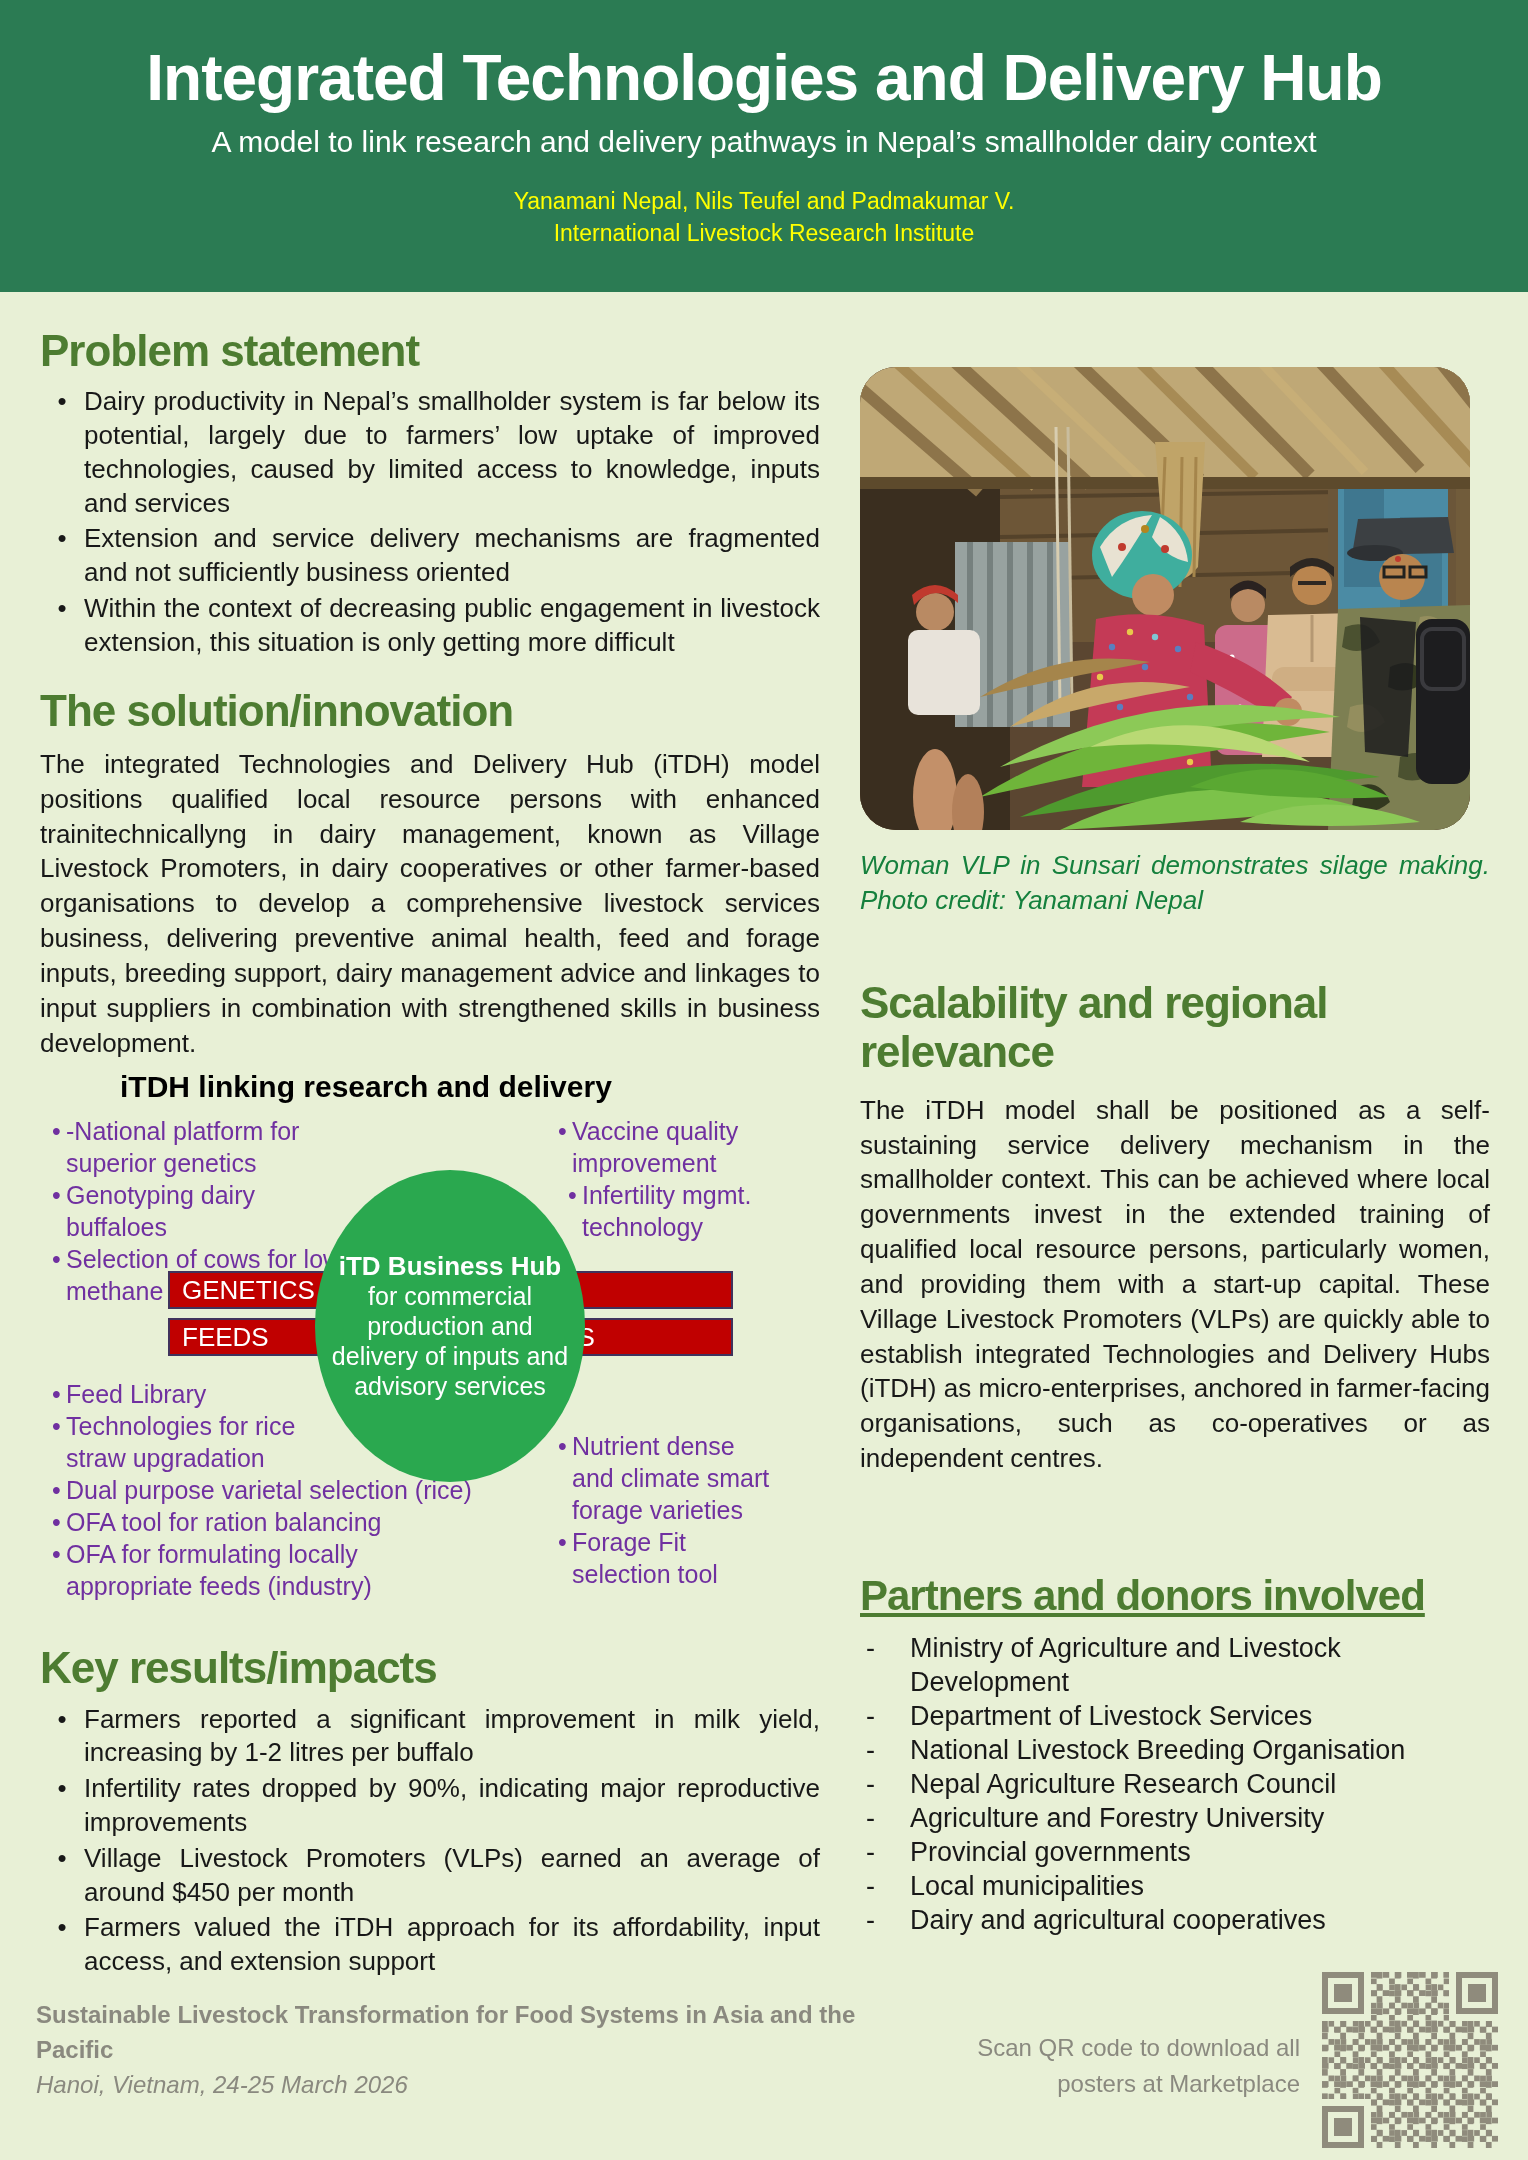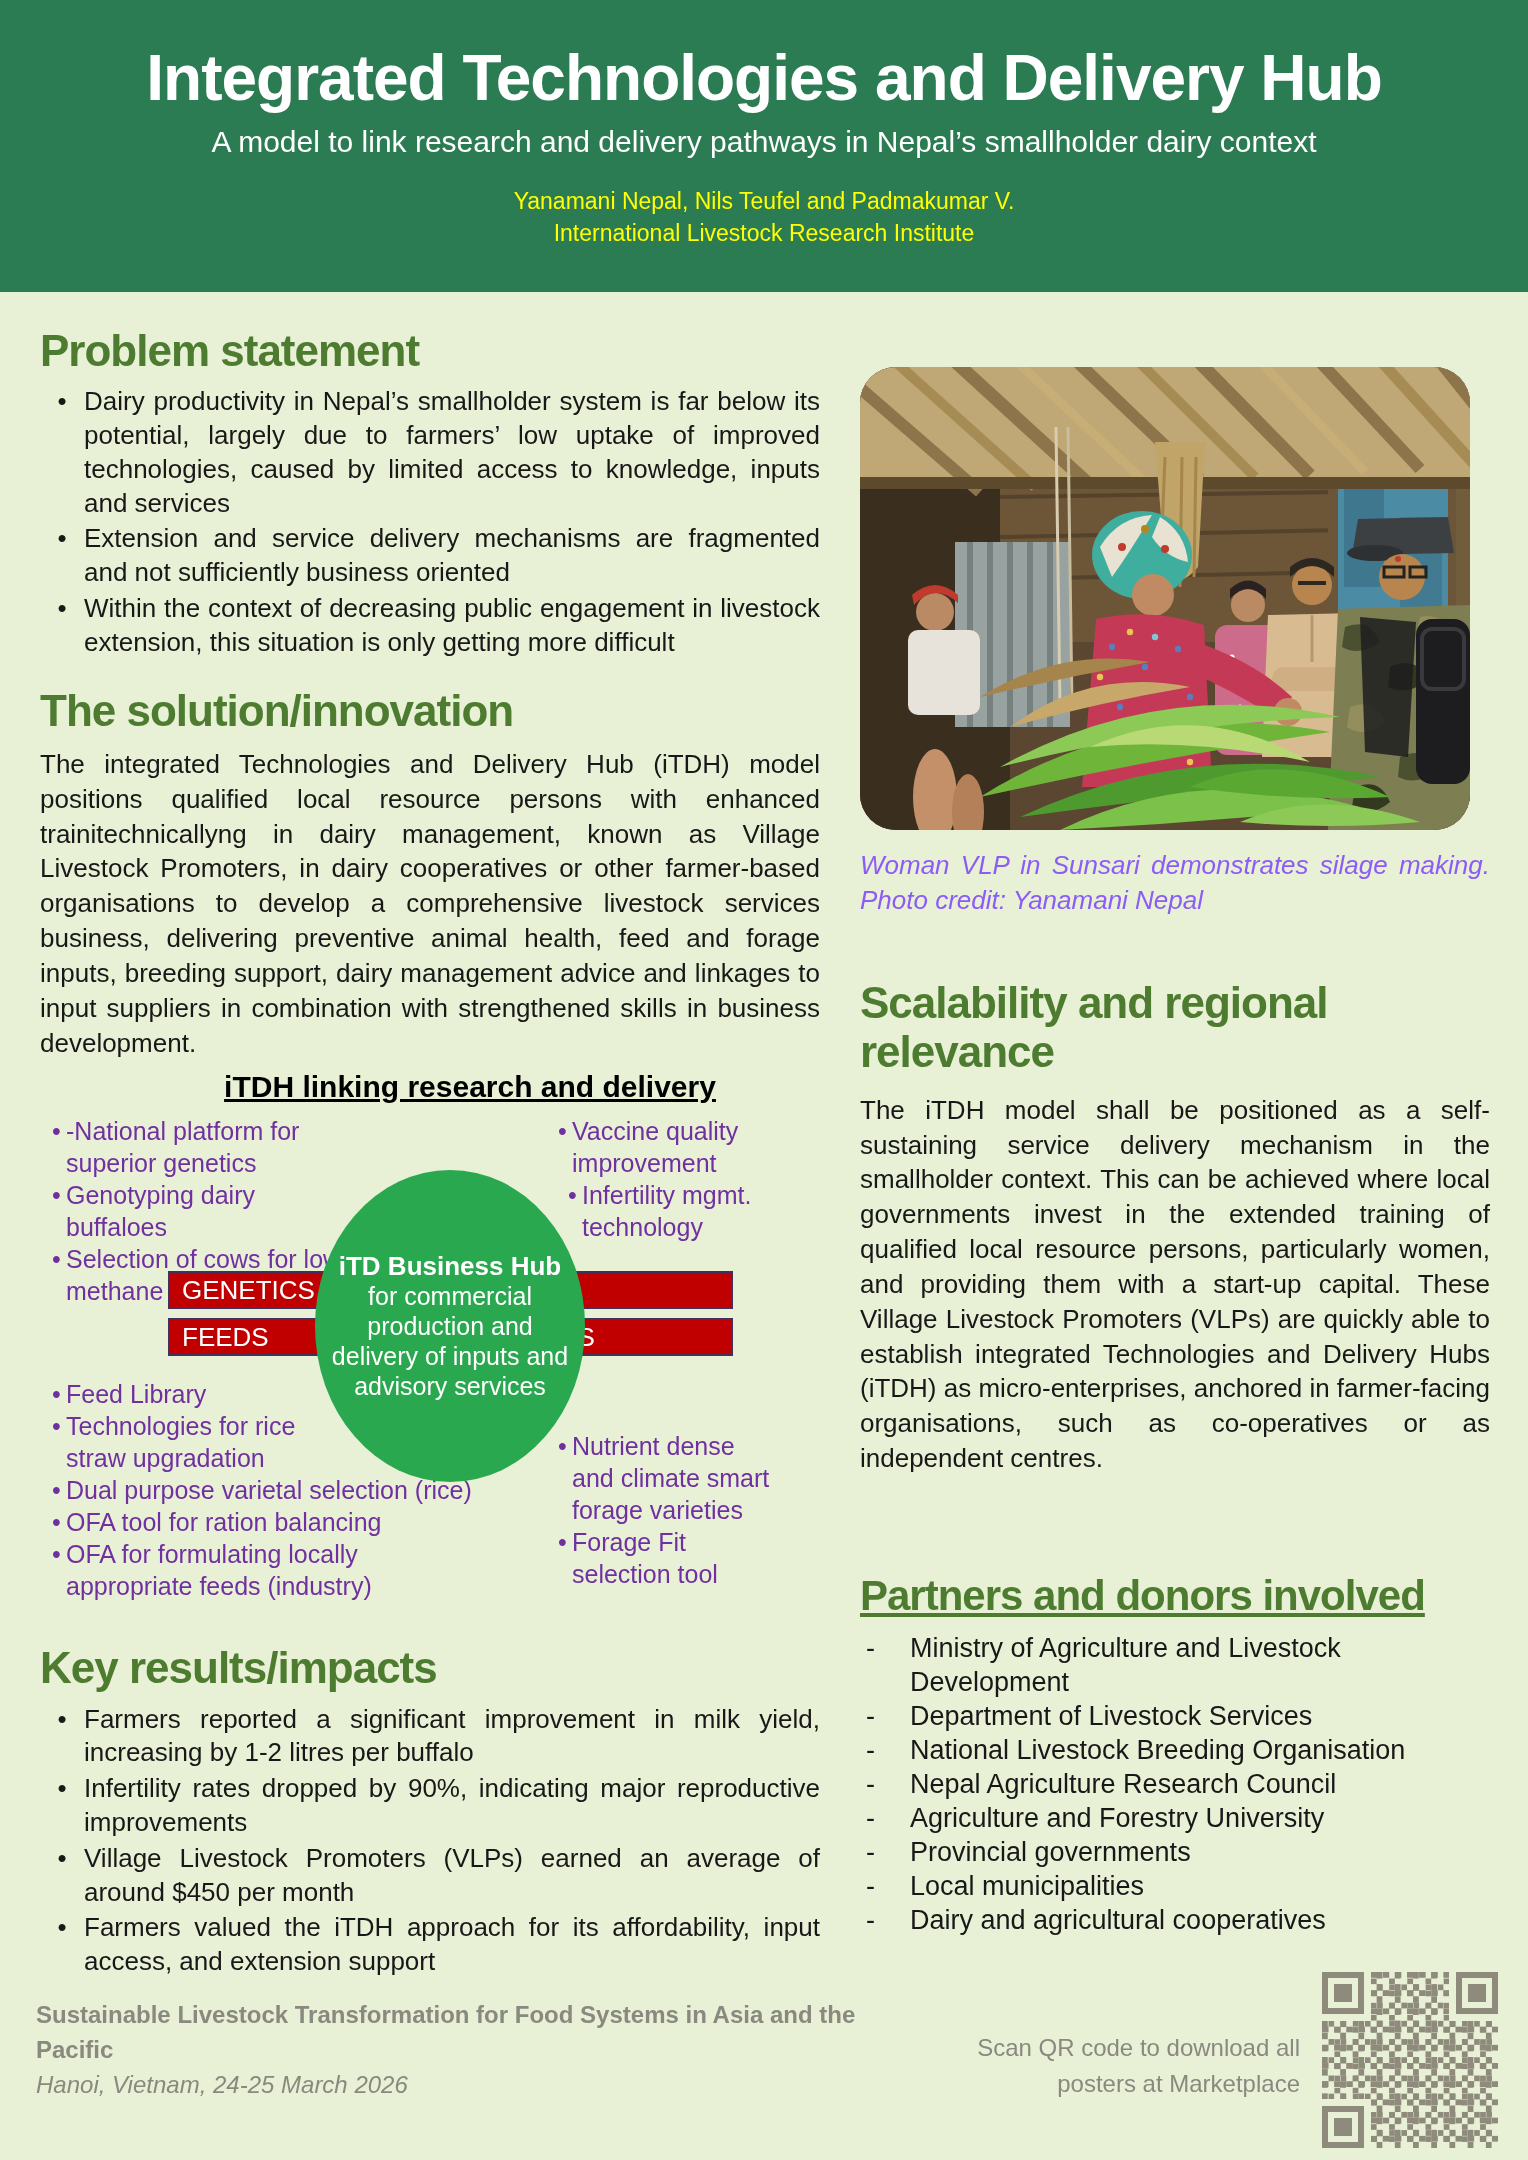--- a/index.html
+++ b/index.html
@@ -16,37 +16,37 @@
   h2{font-size:44px;line-height:1.12;color:#4d7c31;font-weight:bold;margin:0;letter-spacing:-1px;}
   .h2-partners{font-size:42px;white-space:nowrap;text-decoration:underline;}
   .para{font-size:26px;line-height:1.34;text-align:justify;margin:12px 0 0;}
   .blist{margin-top:10px;}
   .bitem{display:flex;font-size:26px;line-height:1.3;margin-bottom:2px;}
   .bitem .bullet{flex:0 0 44px;text-align:center;}
   .bitem .btext{flex:1;text-align:justify;}
   
   .diagram{position:relative;margin-top:10px;height:545px;}
   .dg-title{position:absolute;top:0;left:0;width:100%;padding-left:80px;box-sizing:border-box;
-            text-align:center;font-size:30px;font-weight:bold;color:#000;text-decoration:underline;}
+            text-align:left;font-size:30px;font-weight:bold;color:#000;}
   .plist{position:absolute;font-size:25px;line-height:32px;color:#7030a0;}
   .pitem{display:flex;}
   .pitem .pb{flex:0 0 14px;}
   .pitem .pt{flex:1;white-space:pre-line;}
   .redbar{position:absolute;height:34px;background:#c00000;border:2px solid #40325c;
           color:#fff;font-size:26px;display:flex;align-items:center;z-index:1;}
   .redbar.left{justify-content:flex-start;padding-left:12px;}
   .redbar.right{justify-content:flex-start;padding-right:1px;}
   .hub{position:absolute;left:275px;top:100px;width:270px;height:312px;background:#2aa84f;border-radius:50%;
        z-index:2;display:flex;flex-direction:column;justify-content:center;align-items:center;
        text-align:center;color:#fff;padding:0 16px;box-sizing:border-box;}
   .hub .hub-title{font-weight:bold;font-size:26px;line-height:30px;text-align:center;}
   .hub .hub-text{font-size:25px;line-height:30px;}
   
   .photo{margin-top:75px;width:610px;height:463px;border-radius:36px;overflow:hidden;background:#5b4631;}
-  .caption{margin-top:18px;font-size:26px;line-height:1.35;font-style:italic;text-align:justify;color:#8b5cf6;}
+  .caption{margin-top:18px;font-size:26px;line-height:1.35;font-style:italic;text-align:justify;color:#15803d;}
   .sp-heading{margin-top:60px;}
   .partners-list{margin-top:12px;}
   .ditem{display:flex;font-size:27px;line-height:34px;}
   .ditem .dash{flex:0 0 50px;padding-left:6px;box-sizing:border-box;}
   
   .footer-left{position:absolute;left:36px;top:1998px;width:820px;color:#8a897f;font-size:24px;line-height:1.45;}
   .footer-left .fl1,.footer-left .fl2{font-weight:bold;}
   .footer-left .fl3{font-style:italic;}
   .qr-text{position:absolute;left:960px;top:2030px;width:340px;text-align:right;color:#8a897f;
            font-size:24px;line-height:1.5;font-weight:normal;}

